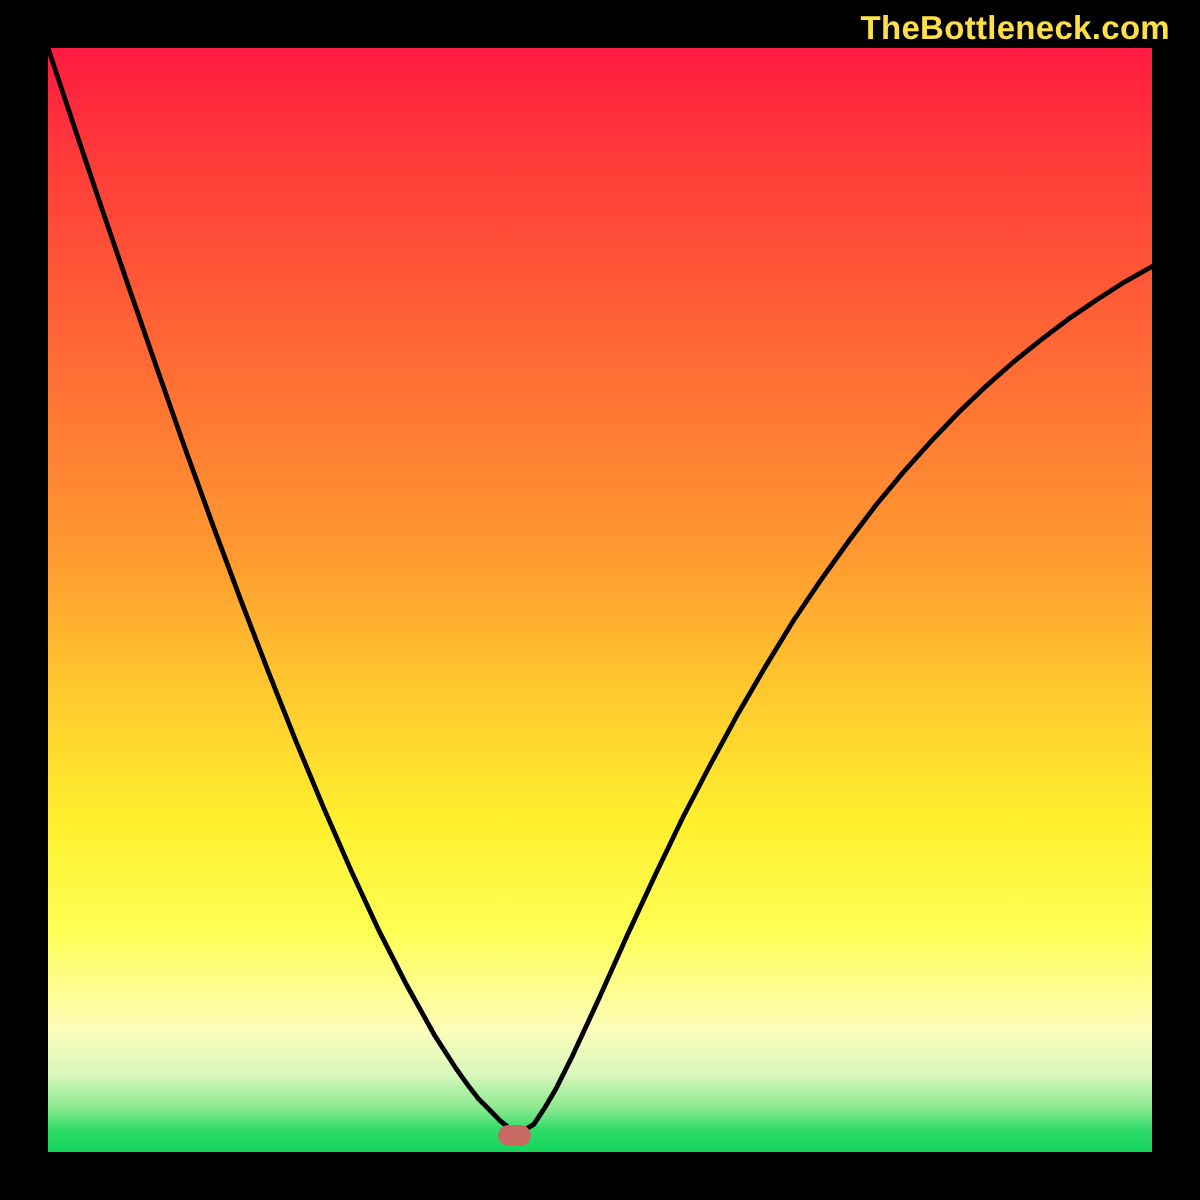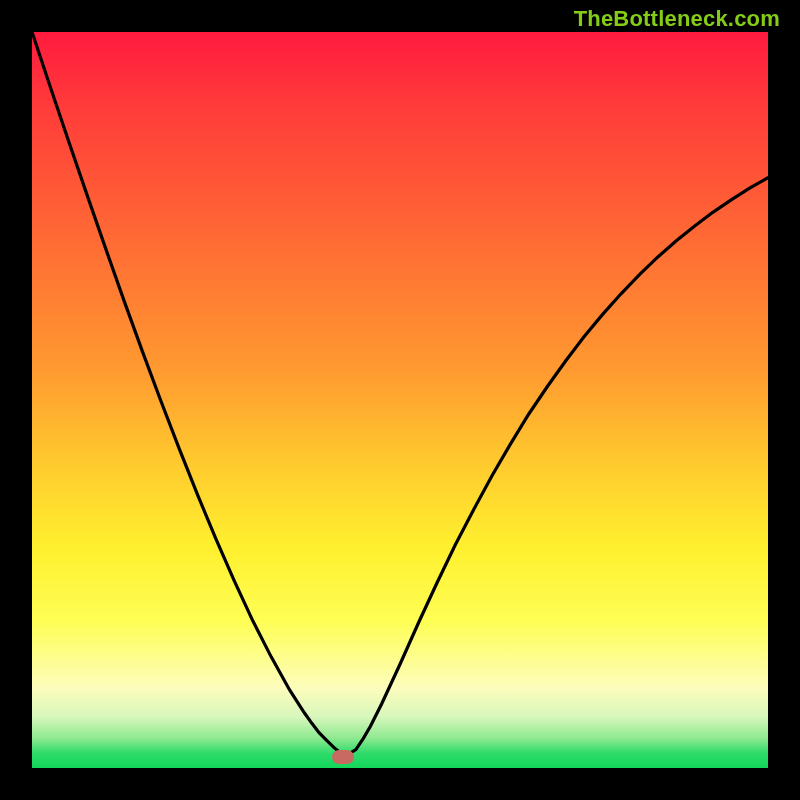--- a/index.html
+++ b/index.html
@@ -40,21 +40,21 @@
       #d8f7bc 93%,
       #8ce98f 96%,
       #2edb6a 98%,
       #13d65a 100%
     );
   }
   .watermark {
     position: absolute;
     top: 6px;
     right: 20px;
-    color: #84cc16;
+    color: #fde047;
     font-size: 22px;
     font-weight: 600;
     letter-spacing: 0.2px;
   }
   svg.curve {
     position: absolute;
     left: 0;
     top: 0;
     width: 736px;
     height: 736px;

